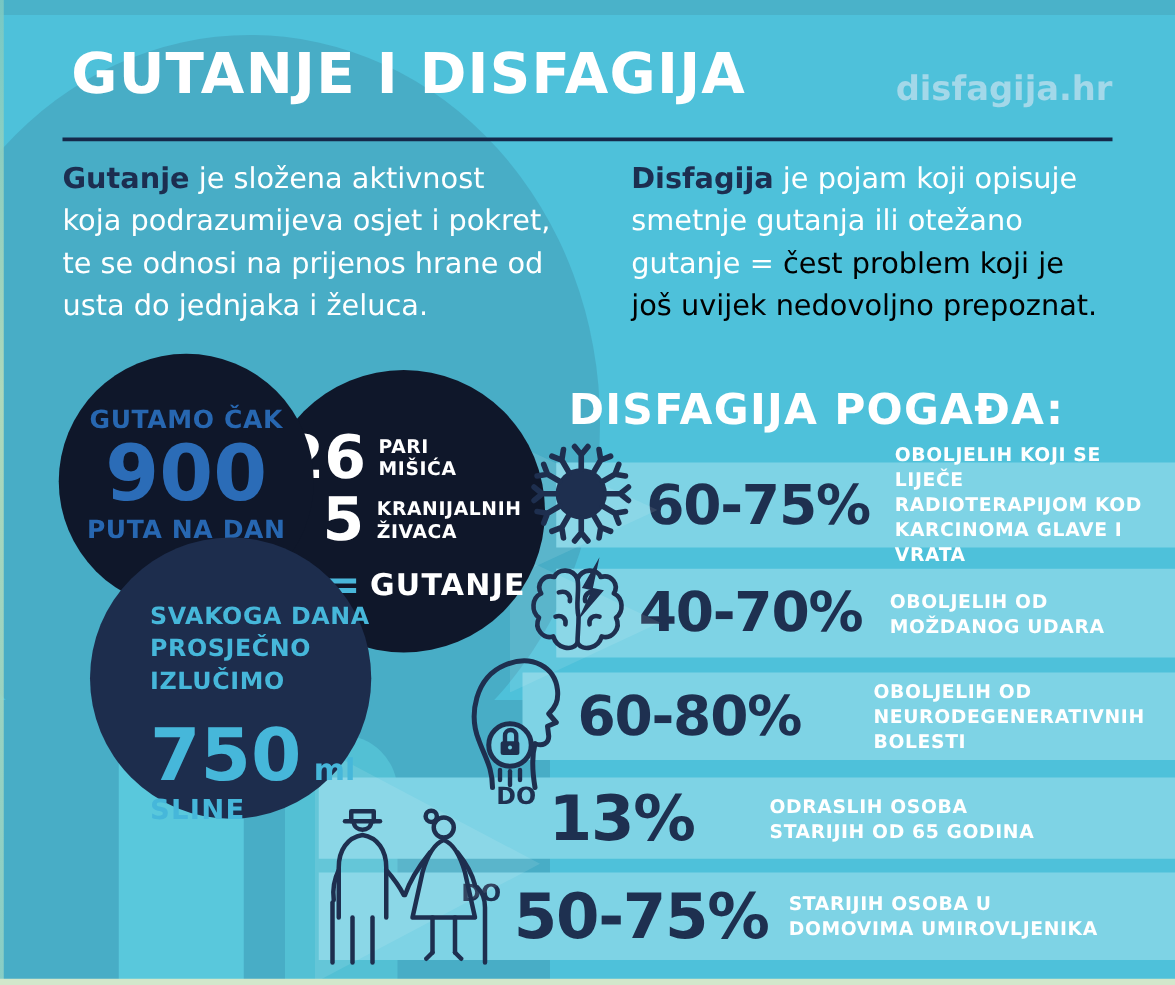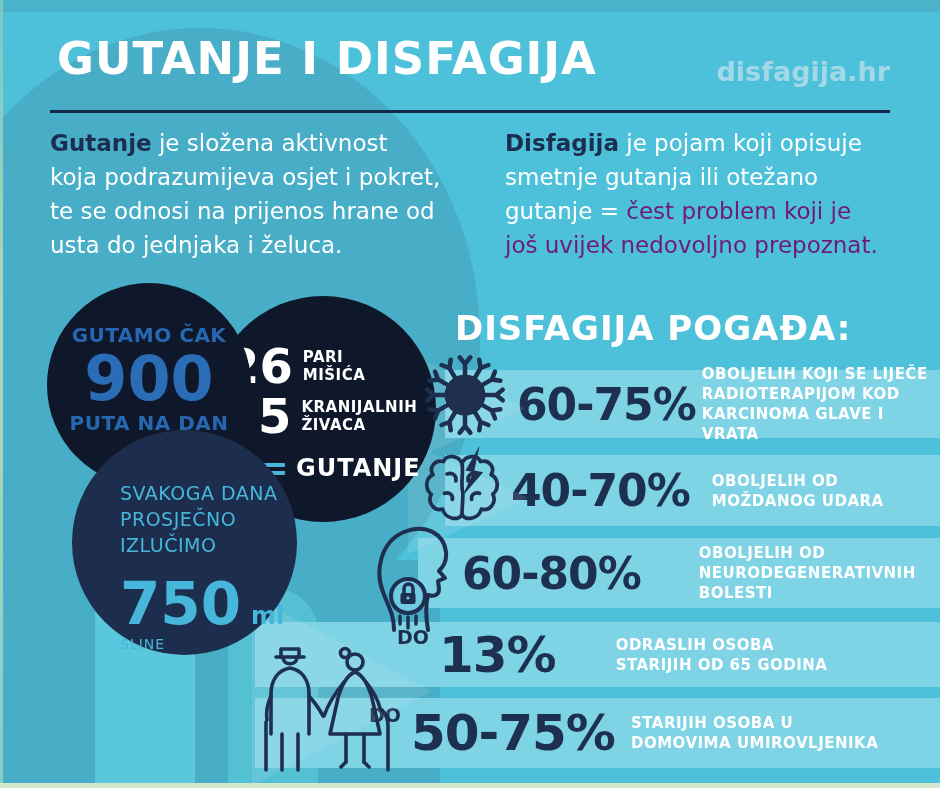--- a/index.html
+++ b/index.html
@@ -25,62 +25,62 @@
   .title{position:absolute;left:57px;top:30px;margin:0;font-size:45px;line-height:58px;
     font-weight:bold;color:#ffffff;letter-spacing:1px;z-index:5;}
   .site{position:absolute;right:50px;top:56px;font-size:27px;font-weight:bold;color:#a3d8e9;z-index:5;}
   .rule{position:absolute;left:50px;top:110px;width:840px;height:3px;background:#15294a;z-index:5;}
   
   .para{position:absolute;margin:0;font-size:23px;line-height:34px;color:#ffffff;
     white-space:pre-line;z-index:5;}
   .para-left{left:50px;top:126px;width:445px;}
   .para-right{left:505px;top:126px;width:425px;}
   .lead{color:#1c2e50;font-weight:bold;}
-  .dark-text{color:#701a75;}
+  .dark-text{color:#000000;}
   
   .circle{position:absolute;border-radius:50%;}
   .c-white{left:47px;top:283px;width:204px;height:204px;background:#0f172a;z-index:3;
     color:#2767b1;text-align:center;}
   .cw-top{margin-top:40px;font-size:20px;font-weight:bold;letter-spacing:.5px;}
   .cw-num{font-size:62px;line-height:64px;font-weight:bold;color:#2b6cb7;}
   .cw-bottom{font-size:20px;font-weight:bold;letter-spacing:.5px;}
   .c-blue{left:210px;top:296px;width:226px;height:226px;background:#0f172a;z-index:2;color:#ffffff;}
   .cb-row{display:flex;align-items:center;}
   .cb-r1{margin:46px 0 0 16px;}
   .cb-r2{margin:2px 0 0 4px;}
   .cb-r3{margin:8px 0 0 50px;}
   .cb-big{font-size:48px;font-weight:bold;line-height:48px;}
   .cb-small{font-size:15px;font-weight:bold;line-height:18px;letter-spacing:.5px;
     margin-left:10px;white-space:pre-line;}
   .cb-op{color:#49b7da;font-size:34px;font-weight:bold;width:26px;}
   .cb-r2 .cb-big{margin-left:18px;}
   .cb-result{font-size:24px;font-weight:bold;letter-spacing:1px;margin-left:10px;}
   .c-navy{left:72px;top:430px;width:225px;height:225px;background:#1d2d4d;z-index:4;color:#46b7da;}
   .cn-inner{padding:50px 0 0 48px;}
-  .cn-lines{font-size:19px;font-weight:normal;line-height:26px;letter-spacing:.5px;white-space:pre-line;}
+  .cn-lines{font-size:19px;font-weight:bold;line-height:26px;letter-spacing:.5px;white-space:pre-line;}
   .cn-numrow{display:flex;align-items:baseline;margin-top:16px;}
   .cn-num{font-size:58px;font-weight:bold;line-height:60px;}
   .cn-unit{font-size:24px;font-weight:bold;margin-left:10px;}
-  .cn-bottom{font-size:14px;font-weight:normal;letter-spacing:1px;margin-top:2px;}
+  .cn-bottom{font-size:22px;font-weight:bold;letter-spacing:1px;margin-top:2px;}
   
   .affects-h{position:absolute;left:455px;top:308px;margin:0;font-size:34px;font-weight:bold;
     color:#ffffff;letter-spacing:1px;z-index:5;}
   .band{position:absolute;right:0;background:#7ed3e5;display:flex;align-items:center;z-index:1;}
   .b1{left:445px;top:370px;height:68px;padding-left:72px;}
   .b2{left:445px;top:455px;height:71px;padding-left:66px;}
   .b3{left:418px;top:538px;height:70px;padding-left:44px;gap:32px;}
   .b4{left:255px;top:622px;height:65px;padding-left:142px;}
   .b5{left:255px;top:698px;height:70px;padding-left:114px;}
   .valwrap{display:flex;align-items:flex-start;}
   .prefix{font-size:19px;font-weight:bold;color:#1e3050;margin-right:10px;}
   .val{font-size:44px;font-weight:bold;color:#1e3050;letter-spacing:-1px;white-space:nowrap;}
   .b4 .val,.b5 .val{font-size:50px;}
   .desc{font-size:15px;font-weight:bold;color:#ffffff;line-height:20px;letter-spacing:.5px;
     white-space:pre-line;}
-  .b1 .desc{margin-left:6px;} .b2 .desc{margin-left:22px;} .b3 .desc{margin-left:26px;}
+  .b1 .desc{margin-left:20px;} .b2 .desc{margin-left:22px;} .b3 .desc{margin-left:26px;}
   .b4 .desc{margin-left:60px;} .b5 .desc{margin-left:16px;}
   
   .ic{position:absolute;z-index:3;}
   .ic-virus{left:424px;top:352px;width:82px;height:86px;}
   .ic-brain{left:418px;top:444px;width:88px;height:88px;}
   .ic-head{left:368px;top:516px;width:94px;height:116px;}
   .ic-couple{left:258px;top:642px;width:145px;height:140px;}
 </style>
 </head>
 <body>

